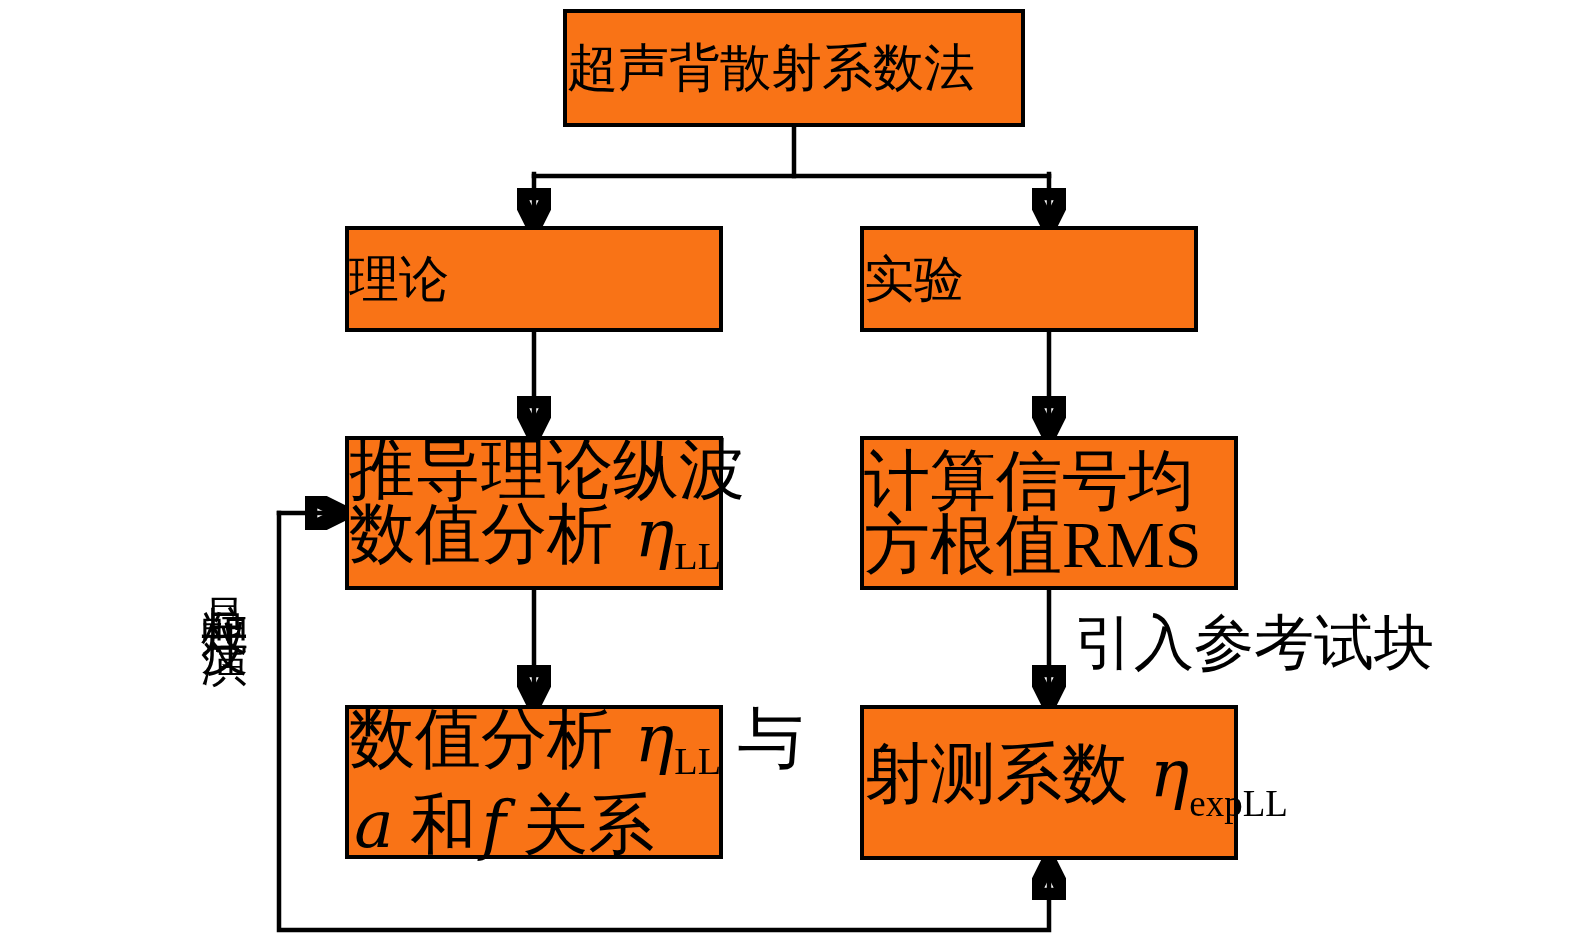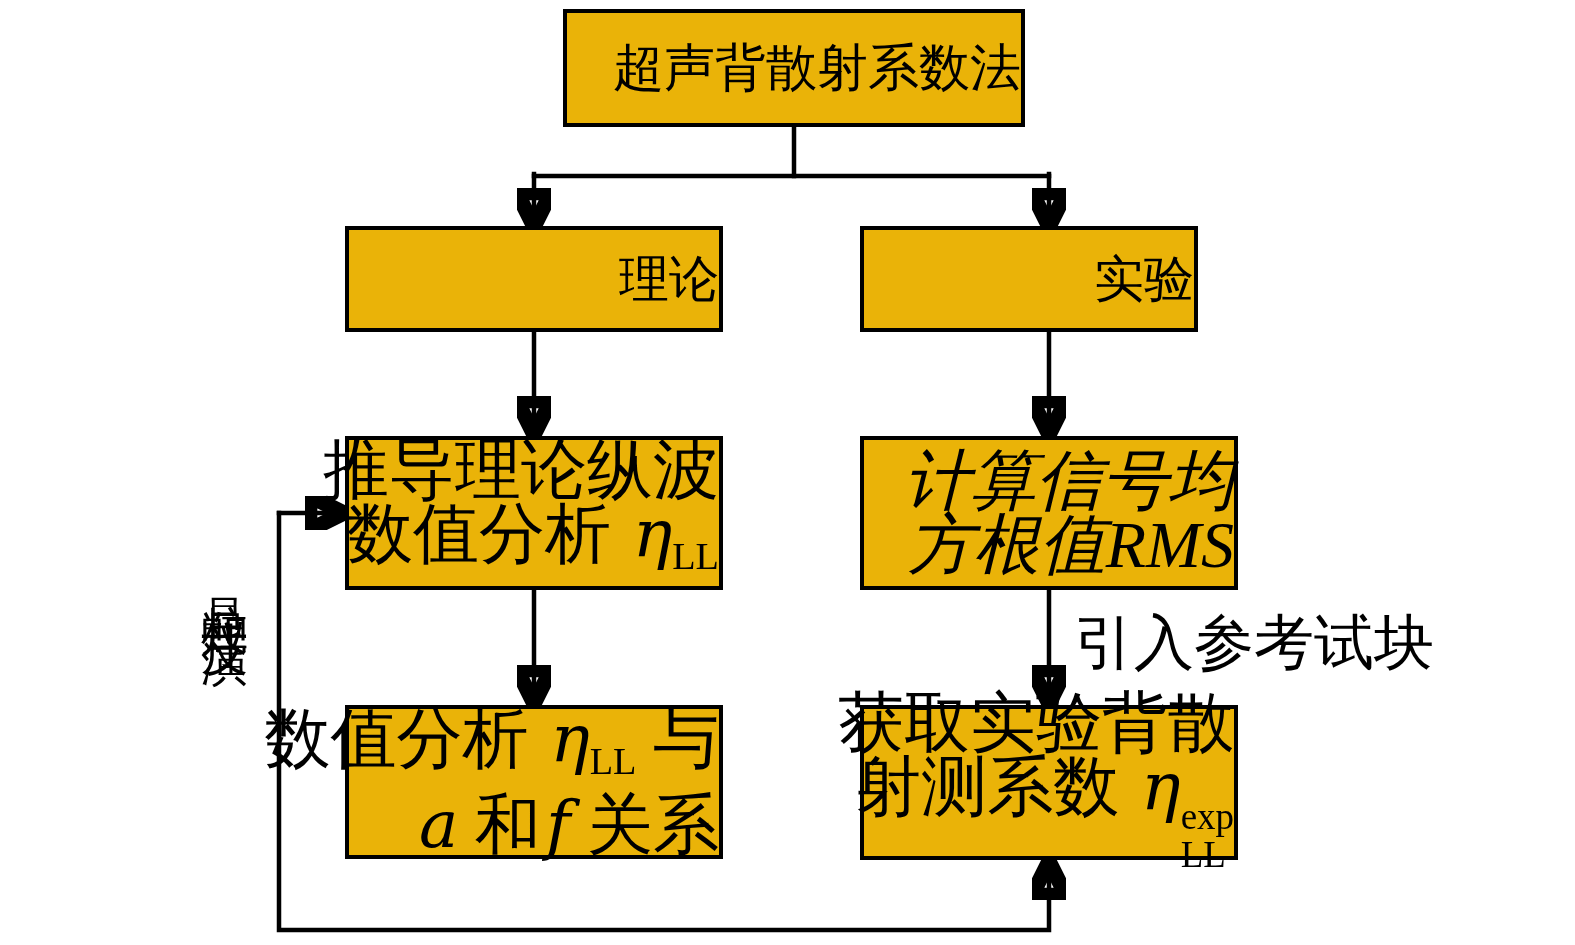--- a/index.html
+++ b/index.html
@@ -21,51 +21,51 @@
     fill: none;
     stroke: #000000;
     stroke-width: 4.5;
     stroke-linecap: square;
     stroke-linejoin: miter;
   }
   .node {
     position: absolute;
     box-sizing: border-box;
     border: 4px solid #000000;
-    background: #eab308;
+    background: #f97316;
     display: flex;
     flex-direction: column;
-    align-items: flex-end;
+    align-items: flex-start;
     justify-content: center;
     text-align: center;
   }
   .node .line { display: block; white-space: nowrap; }
   .fs-title { font-size: 51px; line-height: 60px; }
   .fs-branch { font-size: 50px; line-height: 56px; }
   .fs-body { font-size: 66px; line-height: 64px; }
   .node-root       { left: 563px; top: 9px;   width: 462px; height: 118px; }
   .node-theory     { left: 345px; top: 226px; width: 378px; height: 106px; }
   .node-experiment { left: 860px; top: 226px; width: 338px; height: 106px; }
   .node-derive     { left: 345px; top: 436px; width: 378px; height: 154px; }
-  .node-rms        { left: 860px; top: 436px; width: 378px; height: 154px; font-style: italic; }
+  .node-rms        { left: 860px; top: 436px; width: 378px; height: 154px; }
   .node-analysis   { left: 345px; top: 705px; width: 378px; height: 154px; }
   .node-acquire    { left: 860px; top: 705px; width: 378px; height: 155px; }
   .mi {
     font-style: italic;
     font-family: "DejaVu Serif", "Liberation Serif", serif;
     margin-left: 0.08em;
   }
   .msub {
     font-size: 0.58em;
     vertical-align: -0.35em;
     font-style: normal;
   }
   .mstack {
     display: inline-flex;
-    flex-direction: column;
+    flex-direction: row;
     align-items: flex-start;
     font-size: 0.56em;
     line-height: 1.02;
     vertical-align: -0.55em;
     font-style: normal;
   }
   .edge-label-ref {
     position: absolute;
     left: 1074px;
     top: 616px;
@@ -128,21 +128,20 @@
     <span class="line">计算信号均</span>
     <span class="line">方根值RMS</span>
   </div>
 
   <div class="node node-analysis fs-body">
     <span class="line"><span>数值分析 </span><span class="mi">η</span><span class="msub">LL</span><span> 与</span></span>
     <span class="line"><span class="mi">a</span><span> 和</span><span class="mi">f</span><span> 关系</span></span>
   </div>
 
   <div class="node node-acquire fs-body">
-    <span class="line">获取实验背散</span>
     <span class="line"><span>射测系数 </span><span class="mi">η</span><span class="mstack">
           <span class="sup">exp</span>
           <span class="sub">LL</span>
         </span></span>
   </div>
 
   <div class="edge-label-ref">引入参考试块</div>
 
   <div class="edge-label-inversion">晶粒尺寸反演</div>
 

